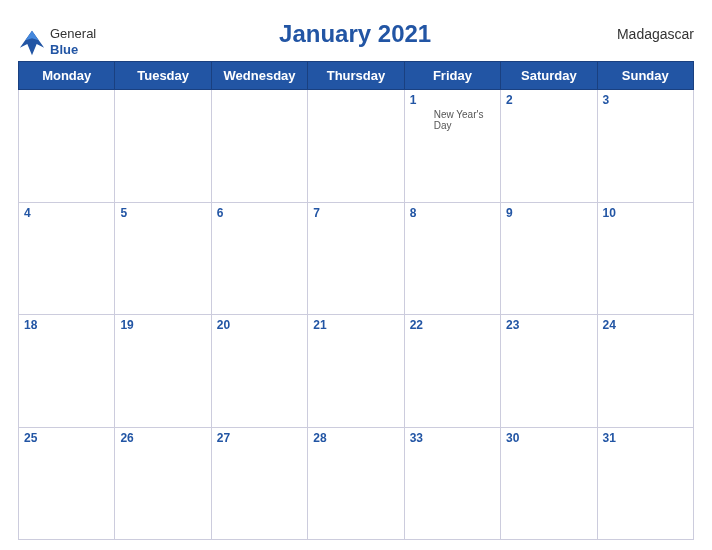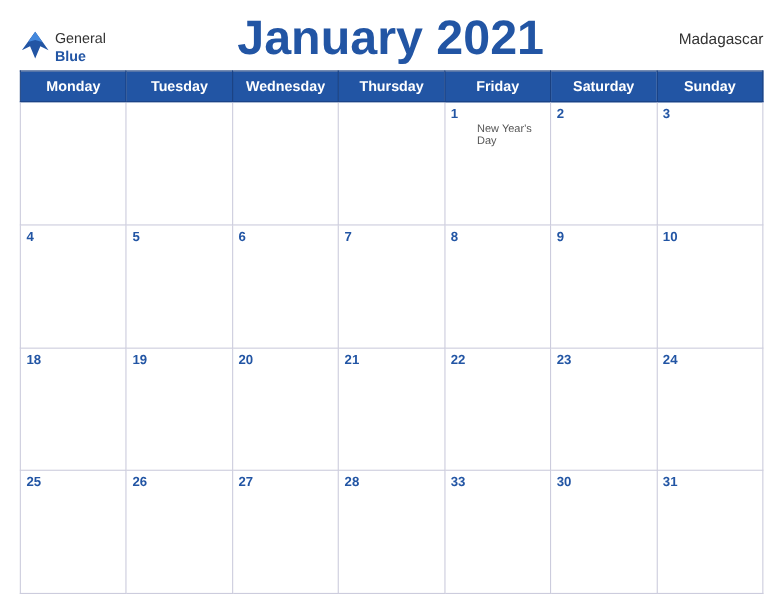--- a/index.html
+++ b/index.html
@@ -17,41 +17,41 @@
     .header-row {
       width: 100%;
       display: flex;
       align-items: center;
       justify-content: space-between;
       margin-bottom: 4px;
     }
 
     .logo {
       display: flex;
-      align-items: flex-start;
+      align-items: flex-end;
       gap: 4px;
       margin-top: 16px;
     }
 
     .logo-text {
       font-size: 13px;
       color: #333;
       line-height: 1.2;
     }
 
     .logo-text .general { display: block; }
     .logo-text .blue { display: block; color: #2255a4; font-weight: bold; }
 
     .logo-bird {
       width: 28px;
       height: 28px;
     }
 
     .month-title {
-      font-size: 44px;
+      font-size: 24px;
       color: #2255a4;
       font-weight: bold;
       text-align: center;
       flex: 1;
     }
 
     .country-label {
       font-size: 14px;
       color: #333;
       min-width: 80px;

